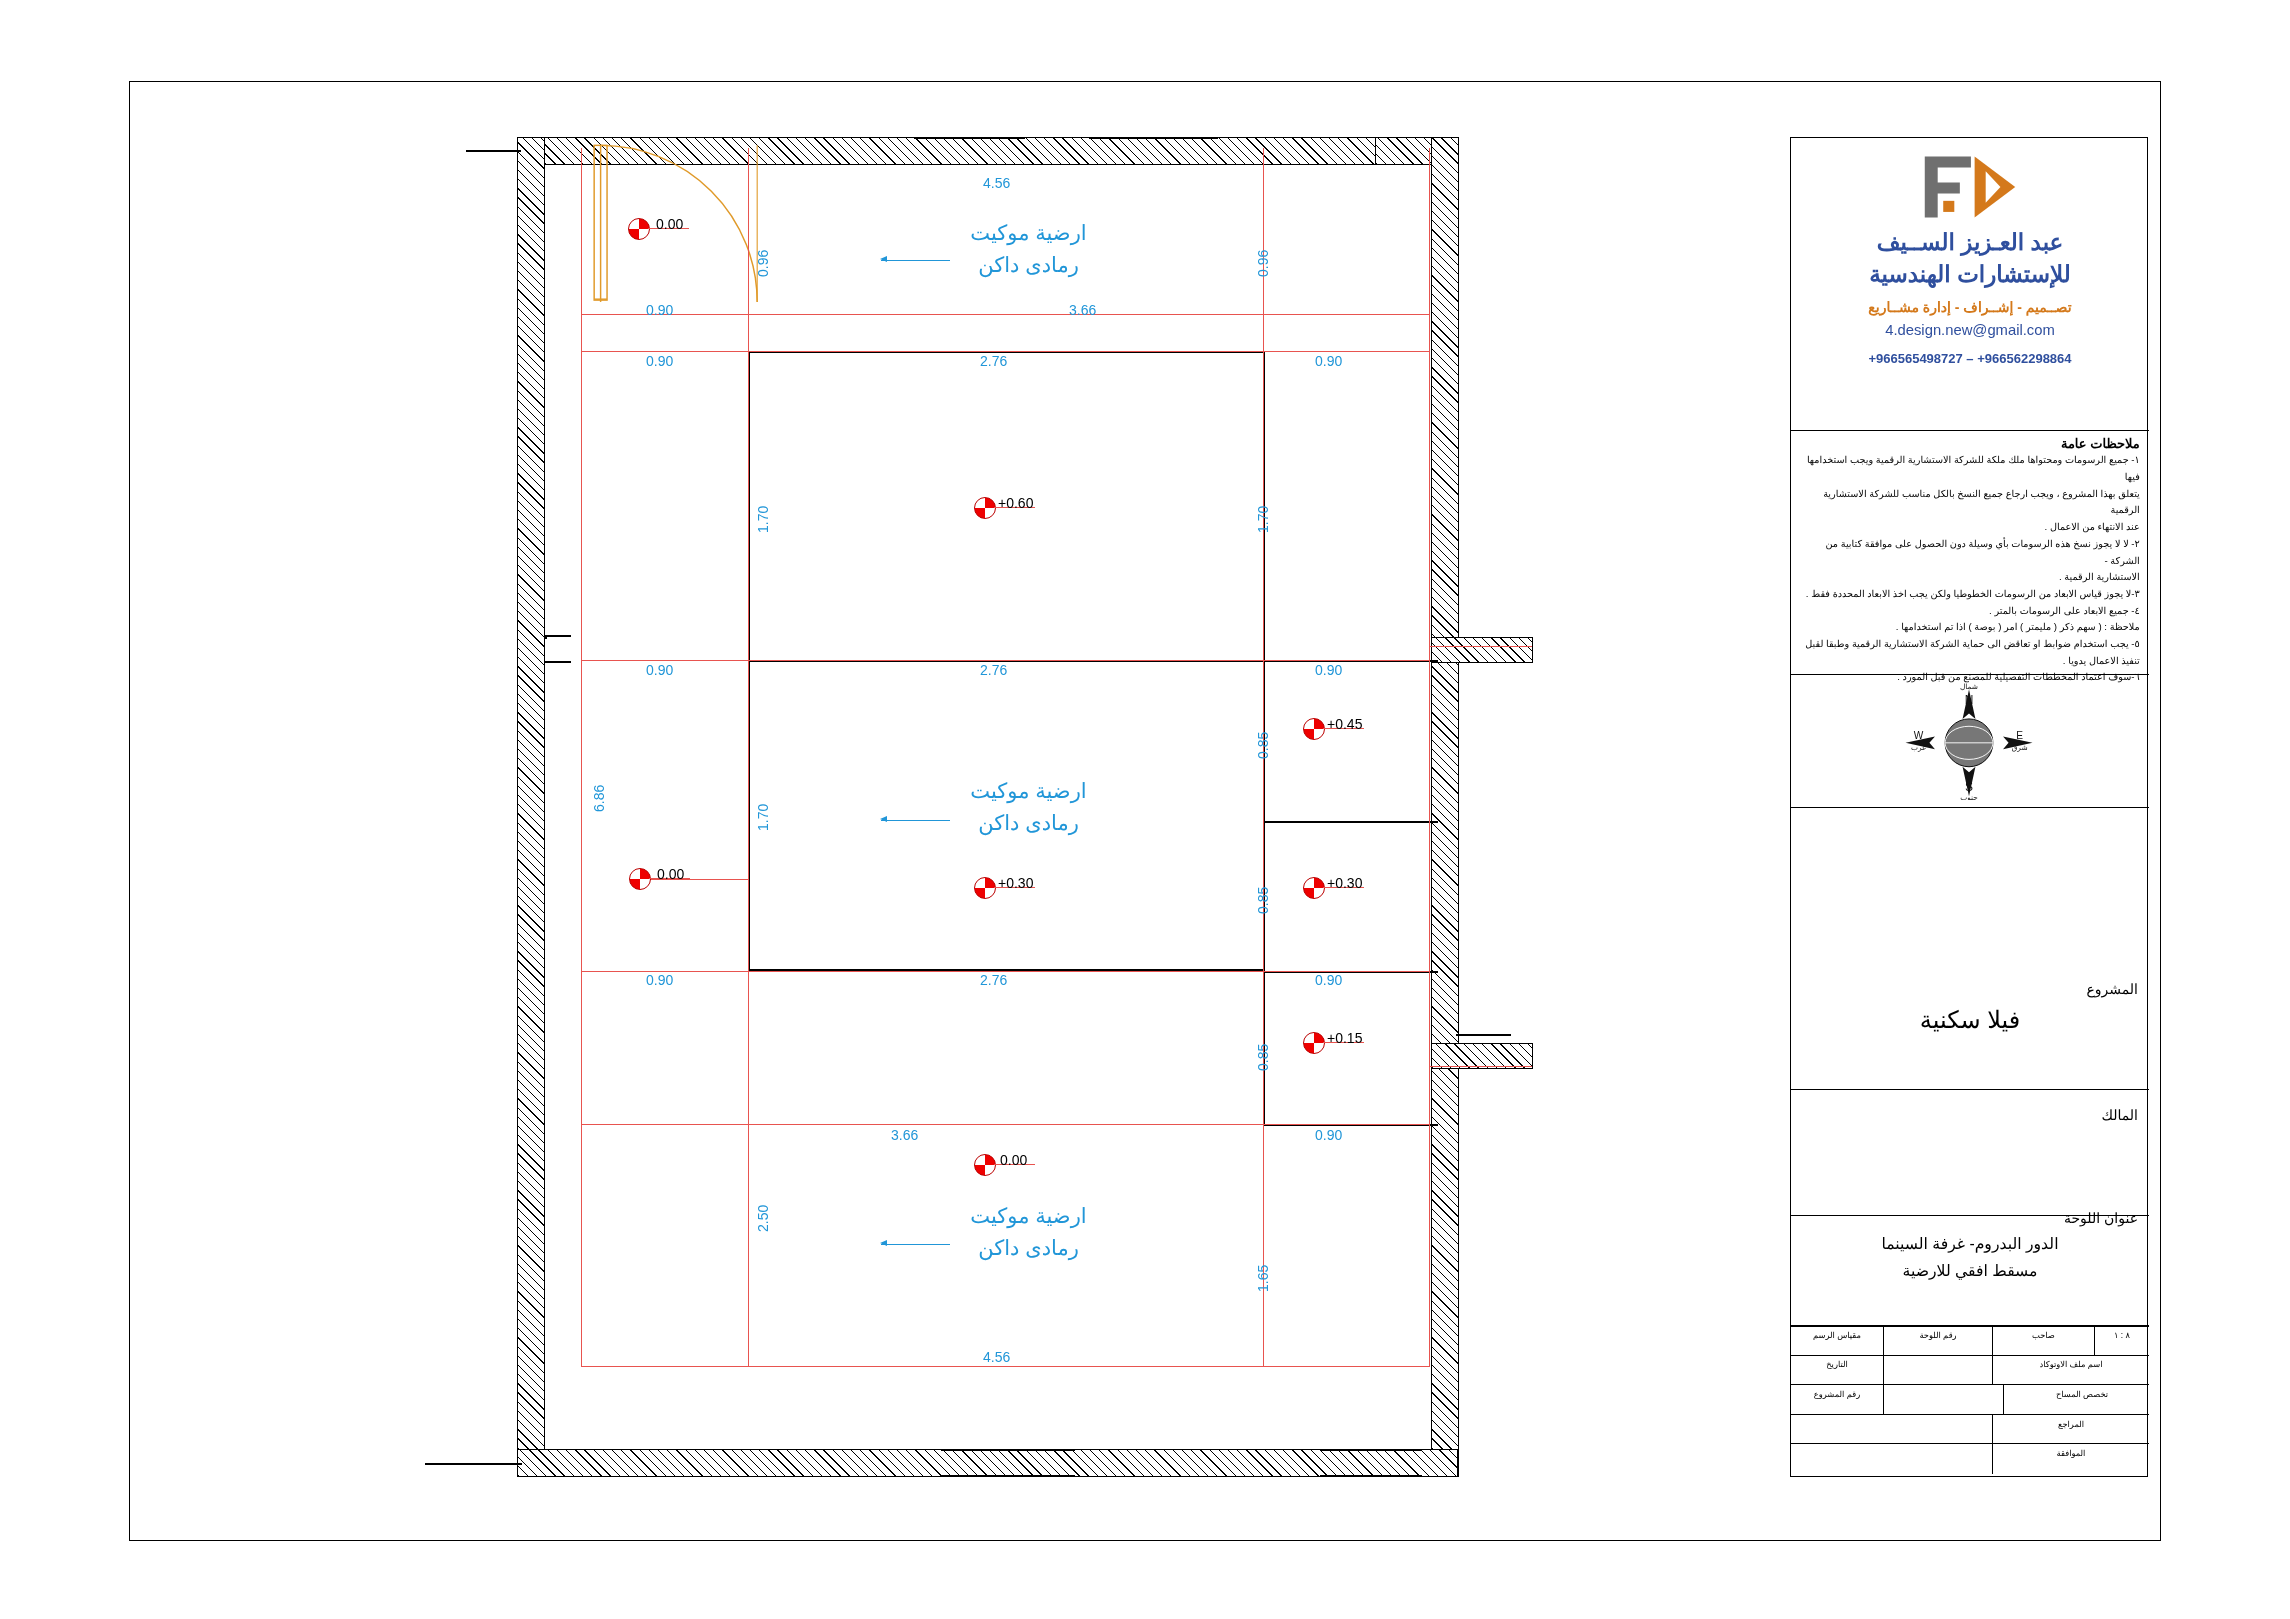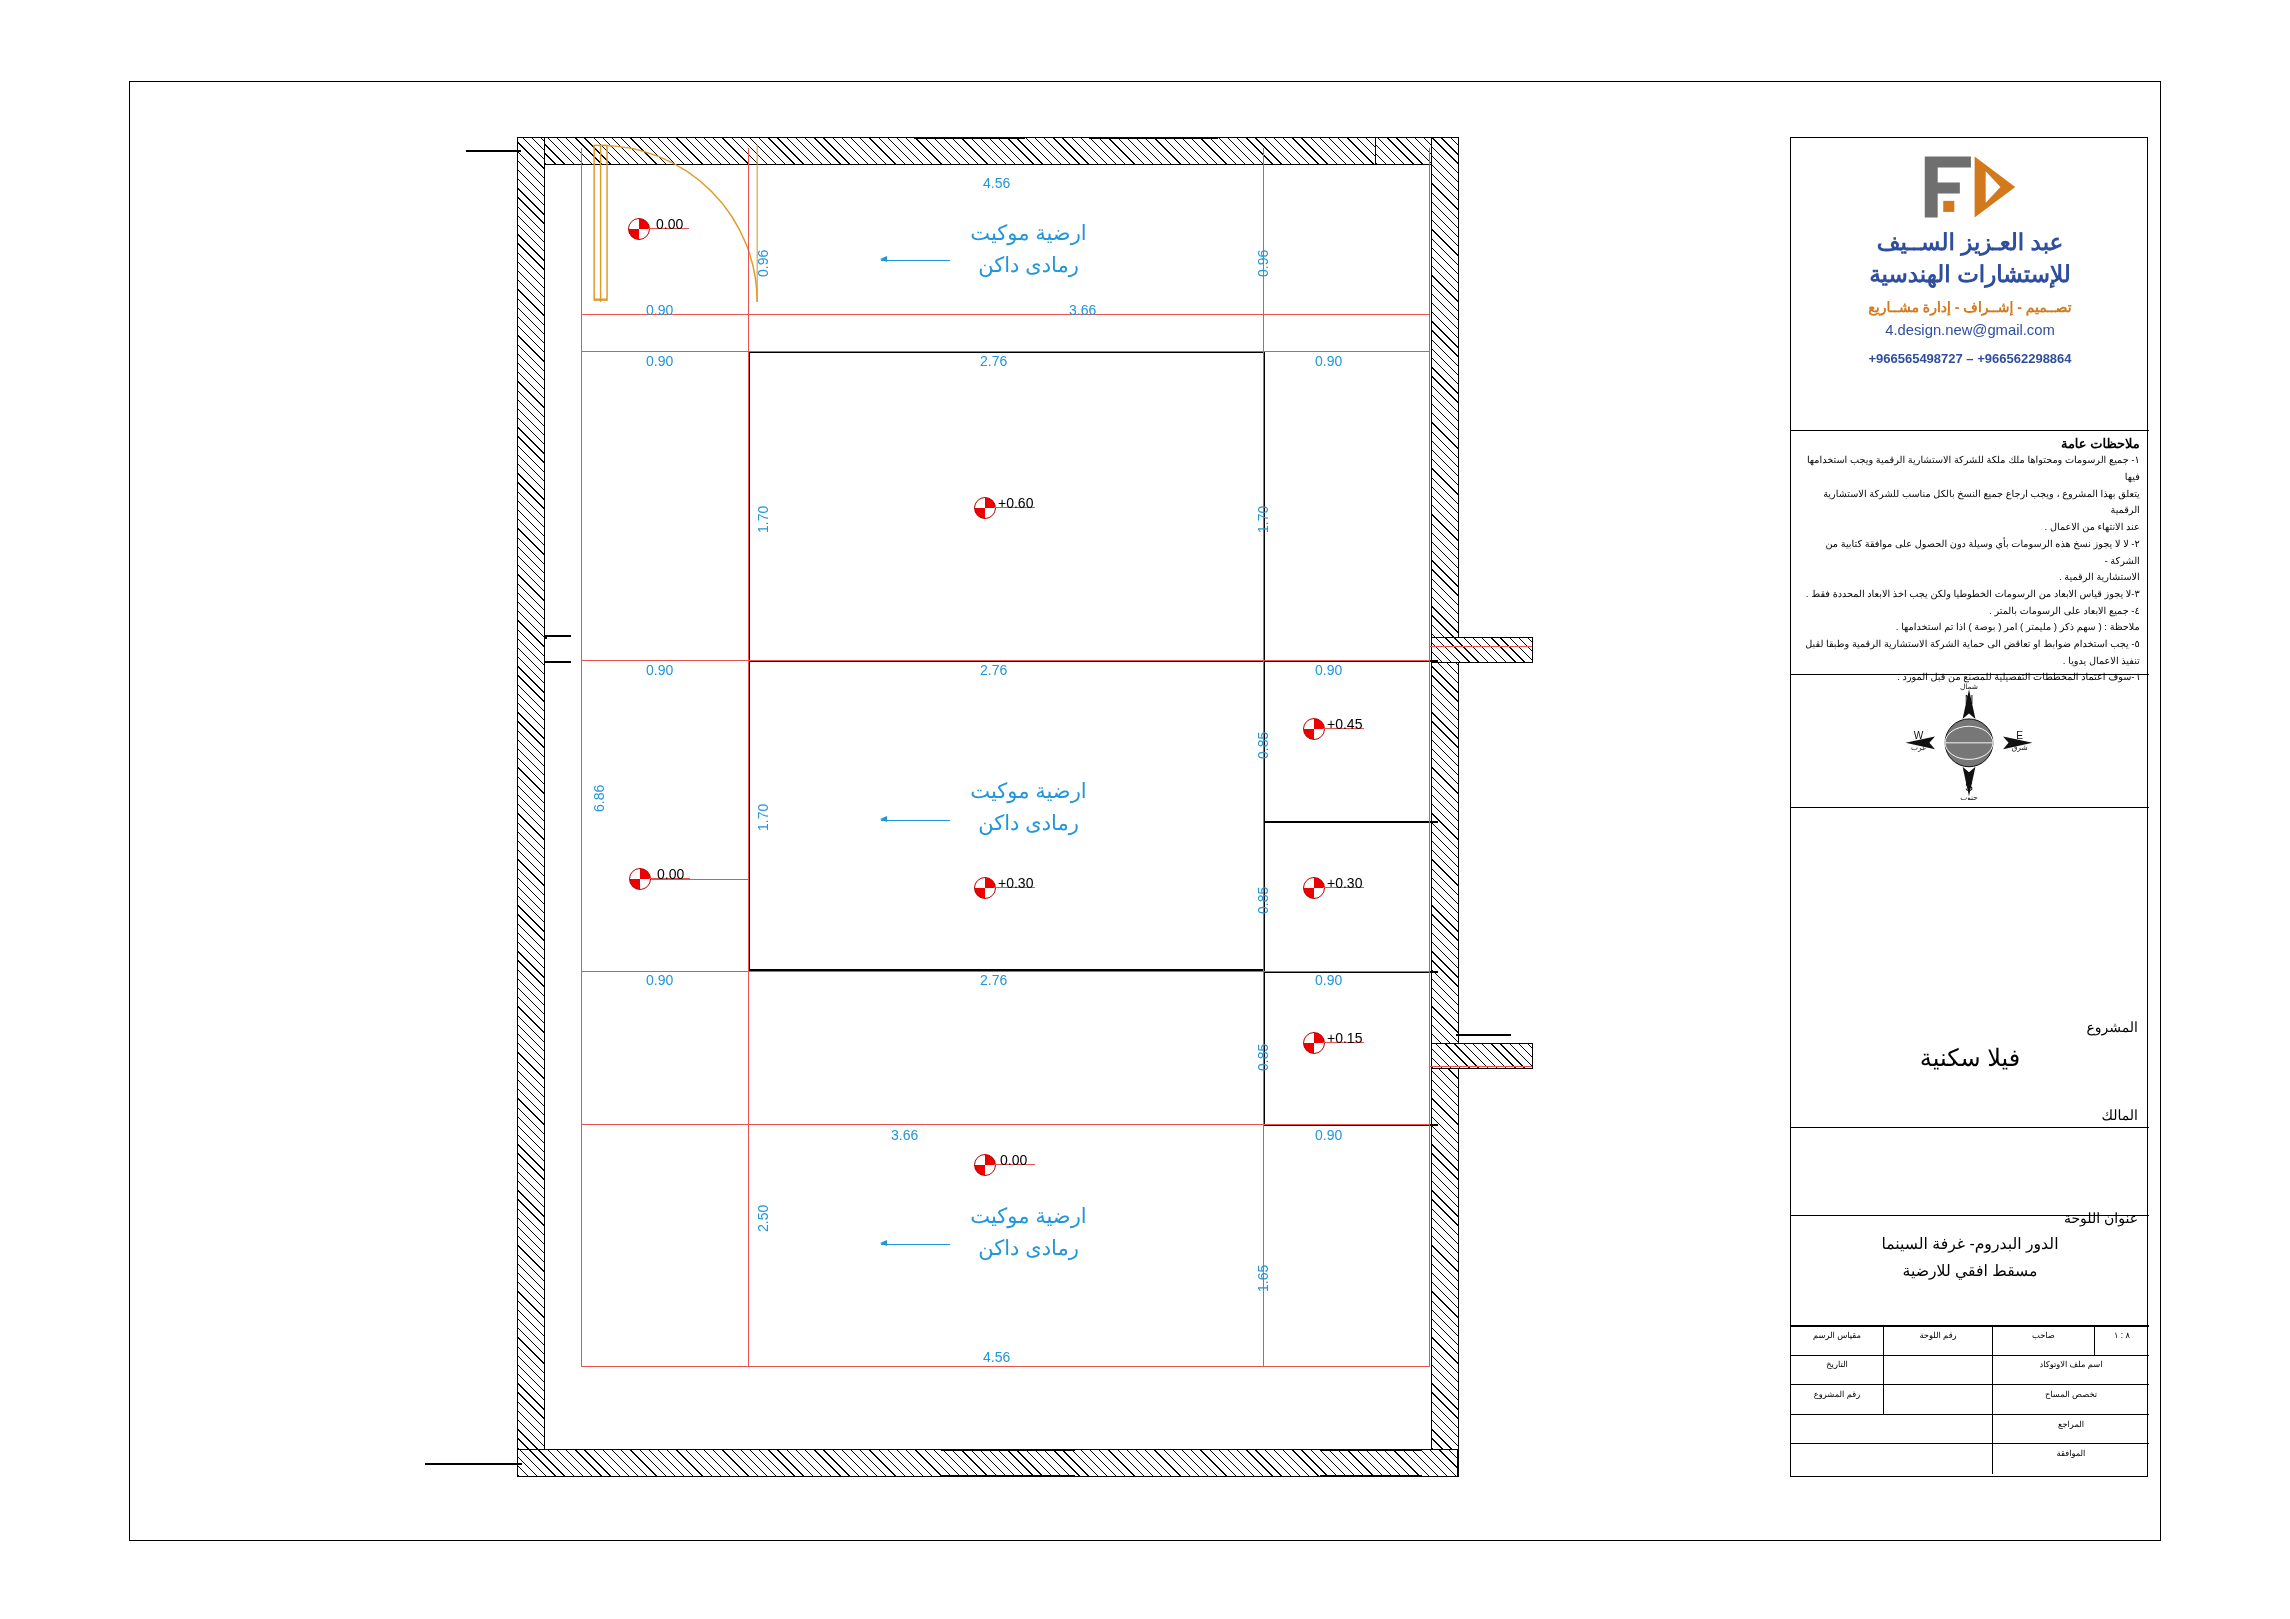--- a/index.html
+++ b/index.html
@@ -263,21 +263,21 @@
         <text x="20" y="62" font-size="11" fill="#111" text-anchor="middle" font-family="Liberation Sans">W</text>
         <text x="130" y="62" font-size="11" fill="#111" text-anchor="middle" font-family="Liberation Sans">E</text>
         <text x="75" y="8" font-size="8" fill="#111" text-anchor="middle" font-family="Liberation Sans">شمال</text>
         <text x="75" y="128" font-size="8" fill="#111" text-anchor="middle" font-family="Liberation Sans">جنوب</text>
         <text x="20" y="74" font-size="8" fill="#111" text-anchor="middle" font-family="Liberation Sans">غرب</text>
         <text x="130" y="74" font-size="8" fill="#111" text-anchor="middle" font-family="Liberation Sans">شرق</text>
       </svg>
     </div>
 
 
-    <div class="tb-cell" style="top:838px;height:114px;margin-top:38px;">
+    <div class="tb-cell" style="top:838px;height:114px;">
       <div class="sec-label">المشروع</div>
       <div class="sec-value">فيلا سكنية</div>
     </div>
 
     <div class="tb-cell" style="top:952px;height:114px;margin-top:12px;">
       <div class="sec-label">المالك</div>
     </div>
 
     <div class="tb-cell" style="top:1067px;height:122px;">
       <div class="sec-label">عنوان اللوحة</div>
@@ -295,21 +295,21 @@
         <div class="gt-c" style="left:303px;width:55px;">٨ : ١</div>
       </div>
       <div class="gt-row" style="top:29.5px;height:29.5px;">
         <div class="gt-c" style="left:0;width:92px;border-left:none;">التاريخ</div>
         <div class="gt-c" style="left:92px;width:109px;"></div>
         <div class="gt-c" style="left:201px;width:157px;">اسم ملف الاوتوكاد</div>
       </div>
       <div class="gt-row" style="top:59px;height:29.5px;">
         <div class="gt-c" style="left:0;width:92px;border-left:none;">رقم المشروع</div>
         <div class="gt-c" style="left:92px;width:109px;"></div>
-        <div class="gt-c" style="left:201px;width:157px;">تخصص المساح</div>
+        <div class="gt-c" style="left:212px;width:157px;">تخصص المساح</div>
       </div>
       <div class="gt-row" style="top:89px;height:29.5px;">
         <div class="gt-c" style="left:0;width:201px;border-left:none;"></div>
         <div class="gt-c" style="left:201px;width:157px;">المراجع</div>
       </div>
       <div class="gt-row" style="top:118px;height:31px;">
         <div class="gt-c" style="left:0;width:201px;border-left:none;"></div>
         <div class="gt-c" style="left:201px;width:157px;">الموافقة</div>
       </div>
     </div>

